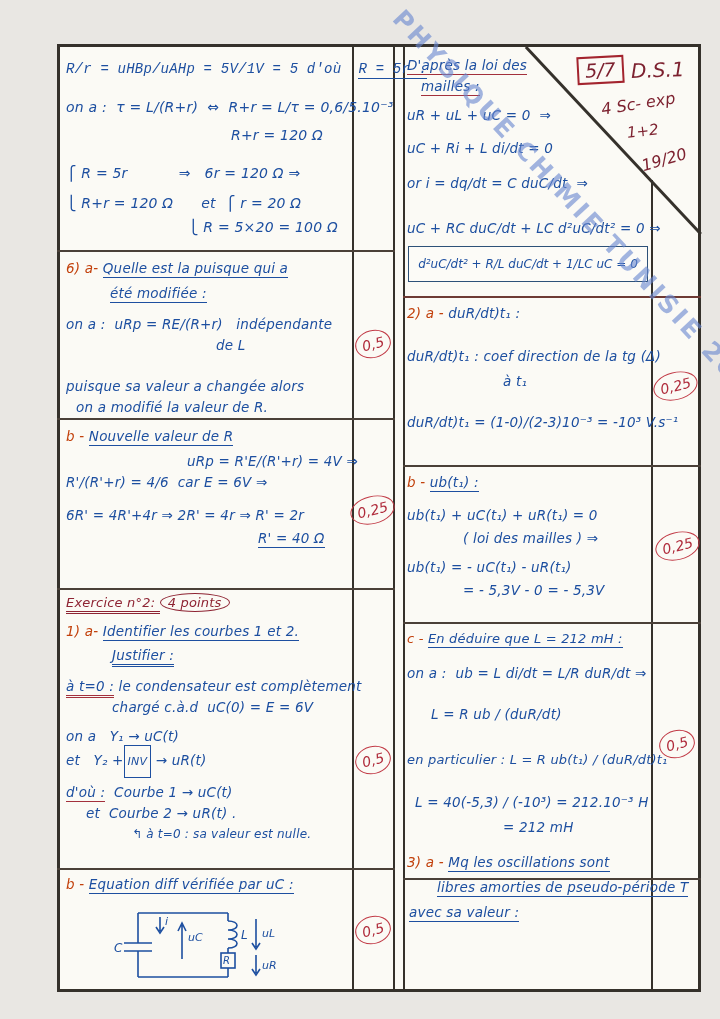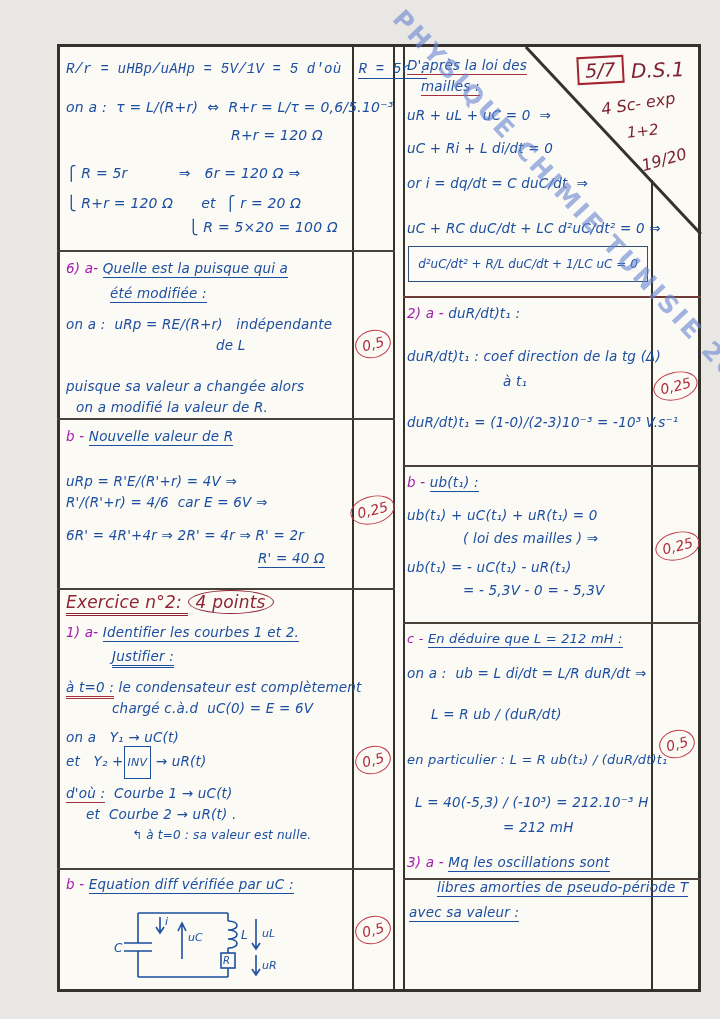--- a/index.html
+++ b/index.html
@@ -10,26 +10,26 @@
          border:3px solid #35312b;}
   .vl{position:absolute;width:2px;background:#35312b;}
   .hl{position:absolute;height:2px;background:#4a4038;}
   .hlr{background:#6e3a34;}
   .diag{position:absolute;left:527px;top:46px;width:256px;height:2.5px;background:#35312b;
         transform:rotate(46.9deg);transform-origin:0 0;}
   .sec{position:absolute;}
   .ln{display:block;font-size:13.5px;font-style:italic;color:#1d4fa0;white-space:pre;
       letter-spacing:.2px;line-height:21px;}
   .big .ln{font-size:14px;line-height:22px;}
-  .rd{color:#a21caf;}
+  .rd{color:#c2410c;}
   .ul{border-bottom:1.4px solid currentColor;padding-bottom:1px;}
   .ul2{border-bottom:3px double currentColor;padding-bottom:1px;}
   .ulr{border-bottom:1.4px solid #a3303c;padding-bottom:1px;}
   .ul2r{border-bottom:3px double #a3303c;padding-bottom:1px;}
-  .hdr{font-size:17px;font-style:italic;color:#8e2433;white-space:pre;}
+  .hdr{font-size:13px;font-style:italic;color:#8e2433;white-space:pre;}
   .oval{border:1.4px solid #8e2433;border-radius:50%;padding:1px 7px;}
   .invbox{border:1.3px solid #1d4fa0;padding:9px 3px;font-size:11px;}
   .eqbox{position:absolute;left:408px;top:246px;width:232px;border:1.8px solid #2d5178;
          color:#1d4fa0;font-style:italic;font-size:12px;text-align:center;padding:10px 3px;
          white-space:pre;background:rgba(255,255,255,.25);}
   .mark{position:absolute;font-size:14px;font-style:italic;color:#b02c3c;
         border:1.7px solid #c13945;border-radius:50%;padding:5px 6px;transform:rotate(-14deg);}
   .corner{position:absolute;color:#7d2230;font-style:italic;white-space:pre;}
   .pagebox{border:2px solid #a3242e;padding:1px 6px;font-size:19px;transform:rotate(-3deg);}
   .wm{position:absolute;left:408px;top:4px;transform:rotate(47deg);transform-origin:0 0;
@@ -88,21 +88,21 @@
     <div class="ln"><span class="rd">6) a- </span><span class="ul">Quelle est la puisque qui a</span></div>
     <div class="ln" style="margin-top:4px;padding-left:44px;"><span class="ul">été modifiée :</span></div>
     <div class="ln" style="margin-top:10px;">on a :  uRp = RE/(R+r)   indépendante</div>
     <div class="ln" style="padding-left:150px;">de L</div>
     <div class="ln" style="margin-top:20px;">puisque sa valeur a changée alors</div>
     <div class="ln" style="padding-left:10px;">on a modifié la valeur de R.</div>
   </div>
 
   <div class="sec" style="left:66px;top:426px;width:292px;">
     <div class="ln"><span class="rd">b - </span><span class="ul">Nouvelle valeur de R</span></div>
-    <div class="ln" style="margin-top:24px;">uRp = R'E/(R'+r) = 4V ⇒</div>
+    <div class="ln" style="margin-top:4px;text-align:right;">uRp = R'E/(R'+r) = 4V ⇒</div>
     <div class="ln" style="margin-top:0;">R'/(R'+r) = 4/6  car E = 6V ⇒</div>
     <div class="ln" style="margin-top:12px;">6R' = 4R'+4r ⇒ 2R' = 4r ⇒ R' = 2r</div>
     <div class="ln" style="margin-top:2px;padding-left:192px;"><span class="ul">R' = 40 Ω</span></div>
   </div>
 
   <div class="sec" style="left:66px;top:592px;width:292px;">
     <div class="ln"><span class="hdr ul2">Exercice n°2: </span><span class="hdr oval">4 points</span></div>
     <div class="ln" style="margin-top:8px;"><span class="rd">1) a- </span><span class="ul">Identifier les courbes 1 et 2.</span></div>
     <div class="ln" style="margin-top:3px;padding-left:46px;"><span class="ul2">Justifier :</span></div>
     <div class="ln" style="margin-top:10px;"><span class="ul2r">à t=0 :</span><span> le condensateur est complètement</span></div>

